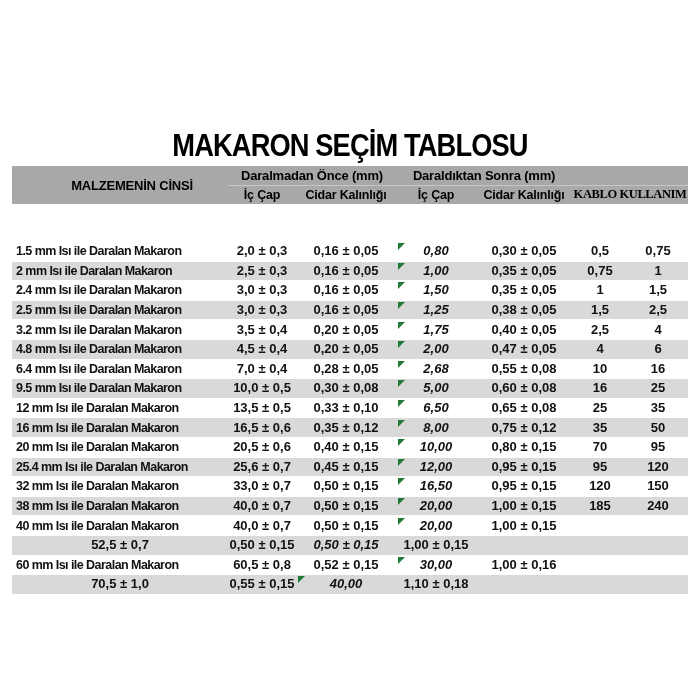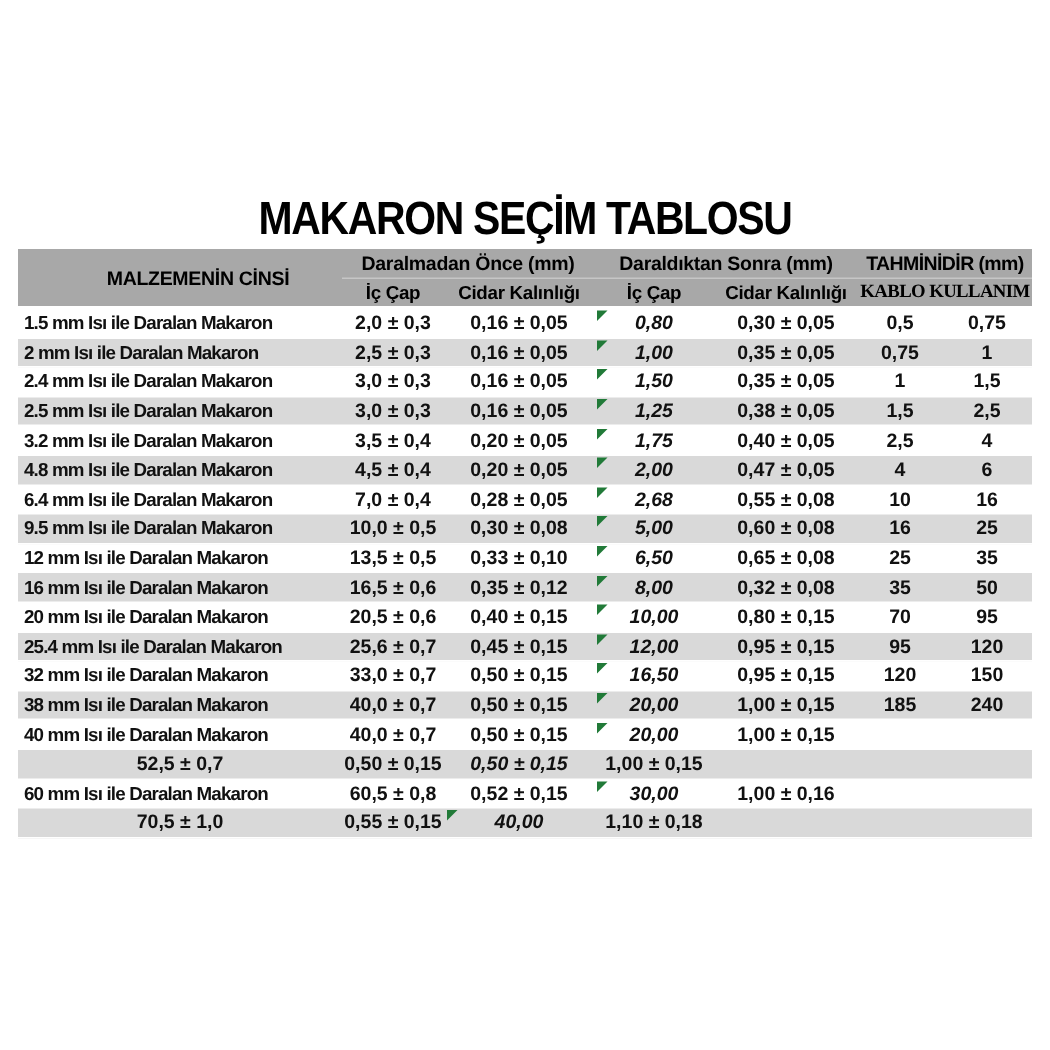--- a/index.html
+++ b/index.html
@@ -46,21 +46,21 @@
   .s-cid1  { left: 284px; width: 100px; }
   .s-ic2   { left: 384px; width: 80px; }
   .s-cid2  { left: 464px; width: 96px; }
   .s-kablo { left: 560px; width: 116px; letter-spacing: -0.4px; font-family: Liberation Serif, serif; }
   .header-split-line {
     position: absolute; left: 216px; right: 0; top: 19px; height: 1px;
     background: rgba(255,255,255,0.35);
   }
 
   
-  .tbody { width: 676px; }
+  .tbody { width: 676px; margin-top: 36px; }
   .row {
     display: grid;
     grid-template-columns: 216px 68px 100px 80px 96px 56px 60px;
     height: 19.6px;
     box-sizing: border-box;
     border-bottom: 1px solid #ffffff;
     background: var(--row-bg, #ffffff);
     align-items: center;
   }
   .row:nth-child(even) { background: var(--stripe-bg, #d9d9d9); }
@@ -90,21 +90,20 @@
 
   <h1 class="title">MAKARON SEÇİM TABLOSU</h1>
 
   <div class="tbl">
 
     <div class="thead">
       <div class="th th-material">MALZEMENİN CİNSİ</div>
 
       <div class="th th-line1 g-before">Daralmadan Önce (mm)</div>
       <div class="th th-line1 g-after">Daraldıktan Sonra (mm)</div>
-      <div class="th th-line1 g-estimate">TAHMİNİDİR (mm)</div>
 
       <div class="header-split-line"></div>
 
       <div class="th th-line2 s-ic1">İç Çap</div>
       <div class="th th-line2 s-cid1">Cidar Kalınlığı</div>
       <div class="th th-line2 s-ic2">İç Çap</div>
       <div class="th th-line2 s-cid2">Cidar Kalınlığı</div>
       <div class="th th-line2 s-kablo">KABLO KULLANIM</div>
     </div>
 
@@ -227,21 +226,21 @@
   </div>
 
   <div class="row has-marker">
     <div class="cell c-material">16 mm Isı ile Daralan Makaron</div>
     <div class="cell">16,5 ± 0,6</div>
     <div class="cell">0,35 ± 0,12</div>
     <div class="cell c-after-ic">
       <span class="corner-marker"></span>
       <span class="val">8,00</span>
     </div>
-    <div class="cell">0,32 ± 0,08</div>
+    <div class="cell">0,75 ± 0,12</div>
     <div class="cell">35</div>
     <div class="cell">50</div>
   </div>
 
   <div class="row has-marker">
     <div class="cell c-material">20 mm Isı ile Daralan Makaron</div>
     <div class="cell">20,5 ± 0,6</div>
     <div class="cell">0,40 ± 0,15</div>
     <div class="cell c-after-ic">
       <span class="corner-marker"></span>

